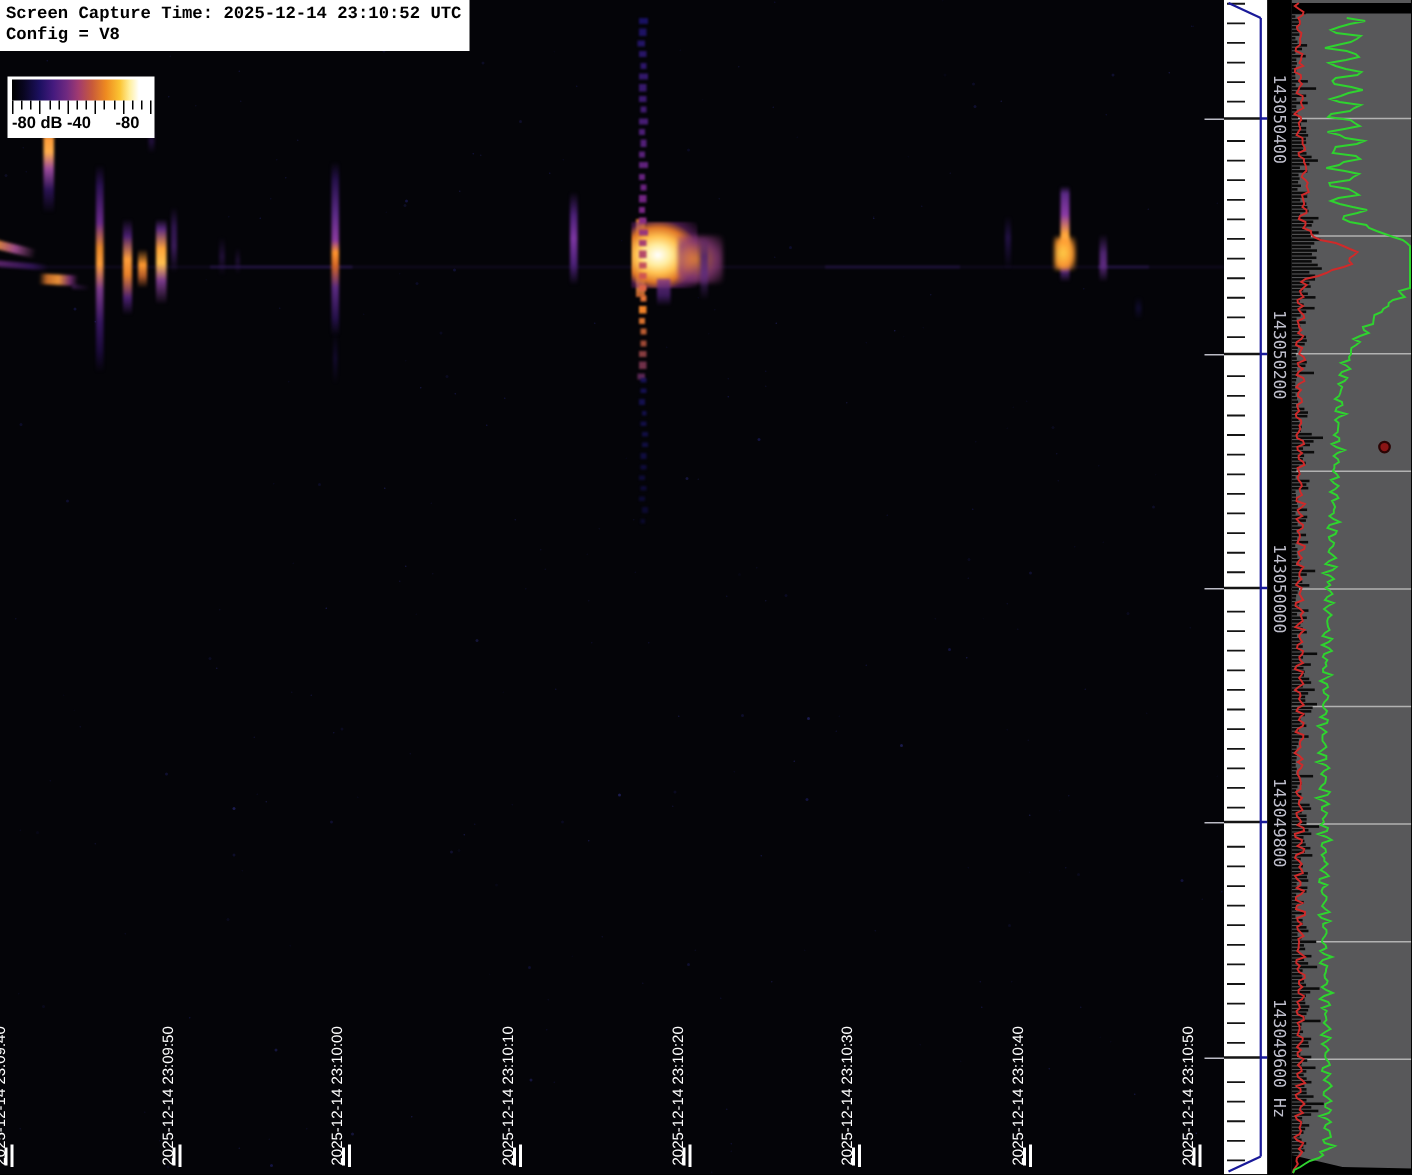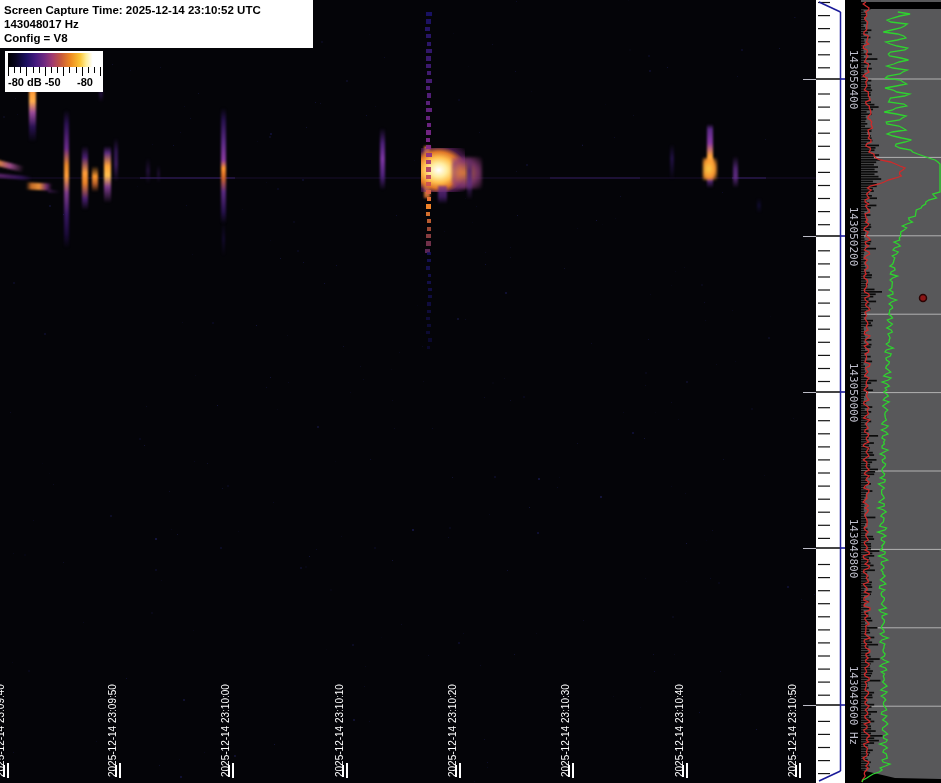--- a/index.html
+++ b/index.html
@@ -3,21 +3,21 @@
 <meta charset="utf-8">
 <style>
   html,body{margin:0;padding:0;background:#000;}
   .screen{position:relative;width:941px;height:783px;overflow:hidden;background:#000;
           font-family:"DejaVu Sans Mono",monospace;}
   #waterfall{position:absolute;left:0;top:0;width:816px;height:783px;background:#040408;overflow:hidden;}
   .echo{position:absolute;}
   .noise{position:absolute;border-radius:50%;}
   .carrier{position:absolute;height:2px;filter:blur(.6px);}
   .infobox{position:absolute;left:0;top:0;width:305px;background:#ffffff;color:#000;
-           font-family:Liberation Sans, sans-serif;font-weight:bold;font-size:11.5px;
+           font-family:Liberation Mono, monospace;font-weight:bold;font-size:11.5px;
            line-height:14px;padding:3px 4px;z-index:6;}
   .cscale{position:absolute;left:5px;top:51px;width:98px;height:41px;background:#ffffff;z-index:6;}
   .cbar{position:absolute;left:3px;top:2px;width:92px;height:14px;}
   .cticks{position:absolute;left:3px;top:16px;width:92px;height:9px;}
   .ctick{position:absolute;top:0;width:1px;background:#000;}
   .clabels{position:absolute;left:3px;top:25px;width:94px;height:14px;
            font-family:"Liberation Sans",sans-serif;font-weight:bold;font-size:11px;color:#000;}
   .clab-r{position:absolute;left:69px;top:0;}
   .tlabel{position:absolute;width:110px;height:12px;font-family:"Liberation Sans",sans-serif;
           font-size:10px;color:#ffffff;transform:rotate(-90deg);white-space:nowrap;z-index:5;}
@@ -31,21 +31,20 @@
   #panel{position:absolute;left:861px;top:0;width:80px;height:783px;}
 </style>
 </head>
 <body>
 
 <div class="screen">
 
   <div id="waterfall">
     <div class="infobox">
       <div>Screen Capture Time: 2025-12-14 23:10:52 UTC</div>
-      <div>143048017 Hz</div>
       <div>Config = V8</div>
     </div>
     <div class="cscale">
       <div class="cbar" id="cbar" style="background: linear-gradient(to right, rgb(0, 0, 0) 0%, rgb(8, 5, 30) 8%, rgb(28, 16, 96) 20%, rgb(69, 26, 126) 30%, rgb(113, 42, 128) 40%, rgb(160, 58, 112) 48%, rgb(200, 90, 58) 58%, rgb(238, 138, 32) 68%, rgb(251, 195, 50) 78%, rgb(255, 238, 154) 85%, rgb(255, 255, 255) 92%, rgb(255, 255, 255) 100%);"></div>
       <div class="cticks" id="cticks">
           <div class="ctick" style="left: 0px; height: 9px;"></div>
           <div class="ctick" style="left: 6.1px; height: 6px;"></div>
           <div class="ctick" style="left: 12.3px; height: 6px;"></div>
           <div class="ctick" style="left: 18.4px; height: 9px;"></div>
           <div class="ctick" style="left: 24.5px; height: 6px;"></div>
@@ -55,21 +54,21 @@
           <div class="ctick" style="left: 49.1px; height: 6px;"></div>
           <div class="ctick" style="left: 55.2px; height: 9px;"></div>
           <div class="ctick" style="left: 61.3px; height: 6px;"></div>
           <div class="ctick" style="left: 67.5px; height: 6px;"></div>
           <div class="ctick" style="left: 73.6px; height: 9px;"></div>
           <div class="ctick" style="left: 79.7px; height: 6px;"></div>
           <div class="ctick" style="left: 85.9px; height: 6px;"></div>
           <div class="ctick" style="left: 92px; height: 9px;"></div>
         </div>
       <div class="clabels">
-        <span>-80 dB -50</span>
+        <span>-80 dB -40</span>
         <span class="clab-r">-80</span>
       </div>
     </div>
   <div class="noise" style="left: 364.9px; top: 665.8px; width: 1px; height: 1px; background: rgb(26, 26, 85); opacity: 0.34;"></div>
       <div class="noise" style="left: 222.4px; top: 487.9px; width: 1px; height: 1px; background: rgb(35, 35, 102); opacity: 0.49;"></div>
       <div class="noise" style="left: 718px; top: 582.4px; width: 2px; height: 2px; background: rgb(20, 20, 64); opacity: 0.35;"></div>
       <div class="noise" style="left: 558.9px; top: 476.9px; width: 1px; height: 1px; background: rgb(14, 14, 46); opacity: 0.49;"></div>
       <div class="noise" style="left: 41.7px; top: 462.6px; width: 1px; height: 1px; background: rgb(14, 14, 46); opacity: 0.38;"></div>
       <div class="noise" style="left: 151.2px; top: 612px; width: 2px; height: 2px; background: rgb(26, 26, 85); opacity: 0.26;"></div>
       <div class="noise" style="left: 685.9px; top: 380.9px; width: 2px; height: 2px; background: rgb(35, 35, 102); opacity: 0.41;"></div>

